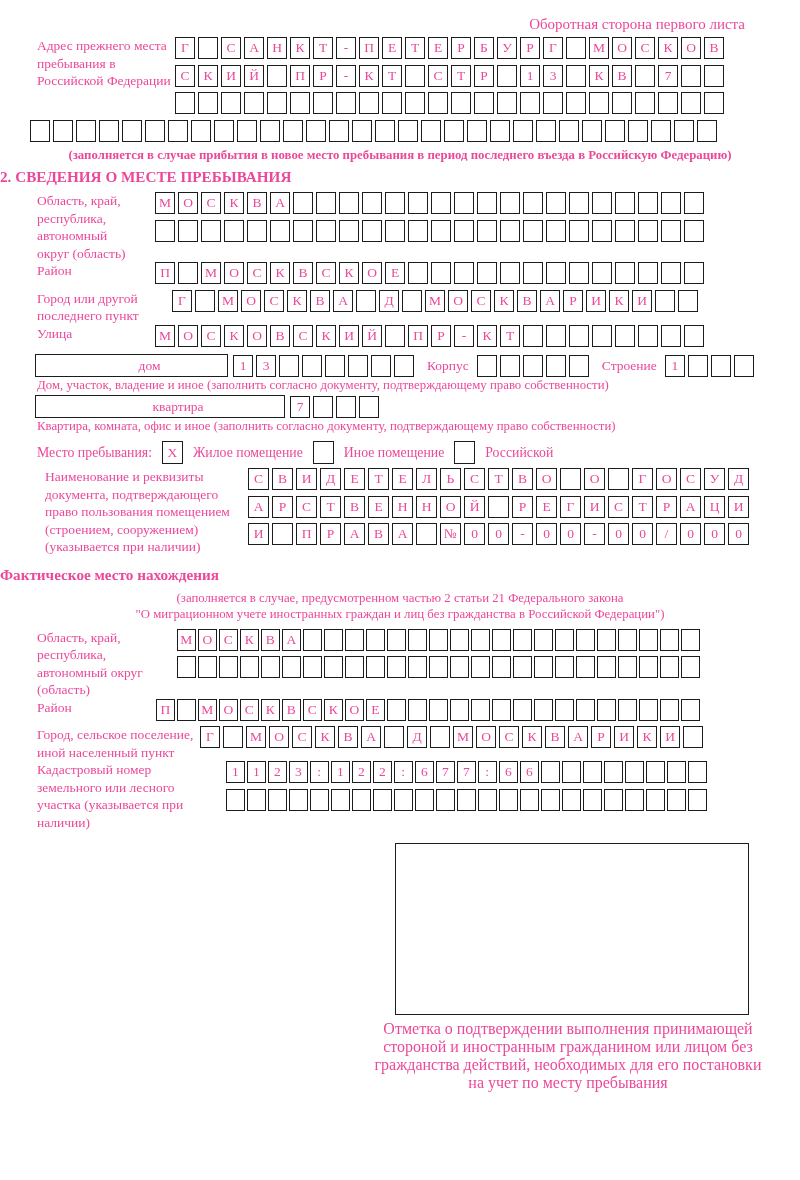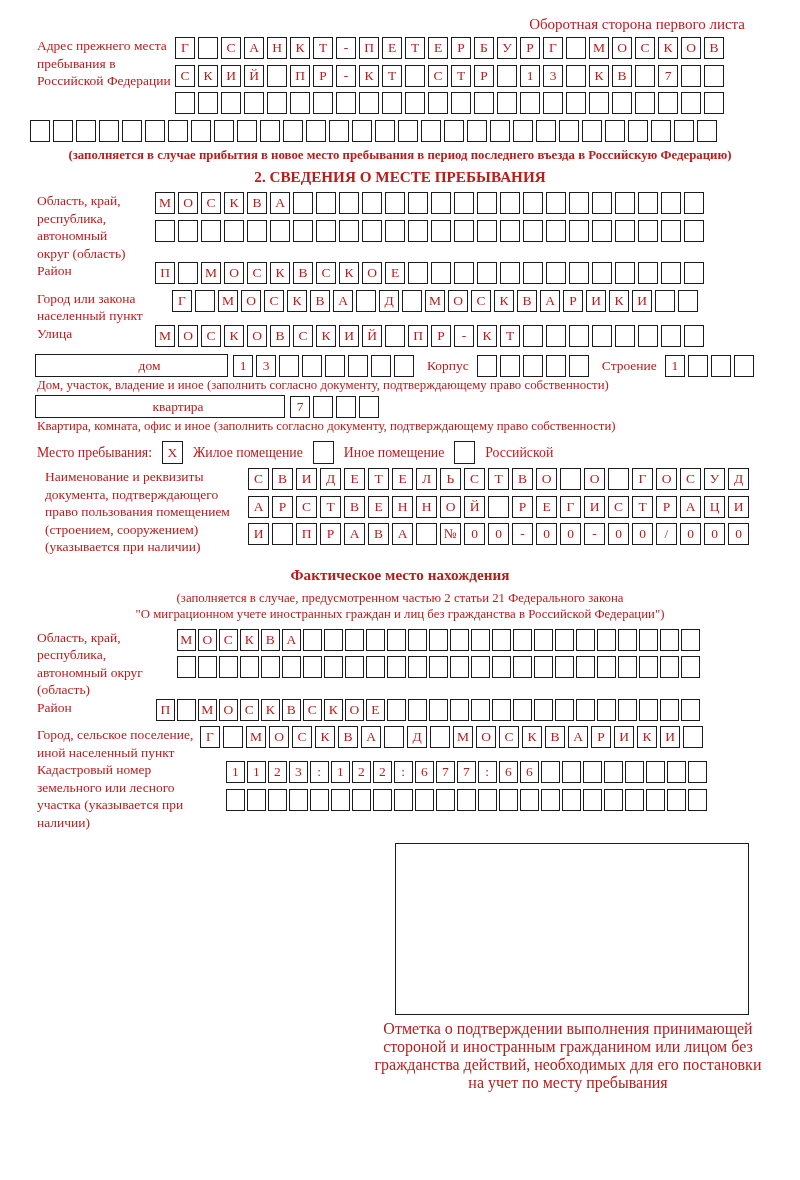--- a/index.html
+++ b/index.html
@@ -1,19 +1,19 @@
 <!DOCTYPE html>
 <html><head>
 <meta charset="utf-8">
 <style>
   html,body{margin:0;padding:0;background:#fff;}
   .page{
     position:relative;
     width:800px;height:1180px;
-    background:#fff;color:#b91c1c;
+    background:#fff;color:#ec4899;
     font-family:"Liberation Serif","DejaVu Serif",serif;
     overflow:hidden;
   }
   .hdr{
     padding:16px 55px 0 0;
     text-align:right;
     font-size:15px;
   }
   
   .fr{display:flex;margin-left:37px;align-items:flex-start;}
@@ -36,21 +36,21 @@
     margin-right:3px;
     display:flex;align-items:center;justify-content:center;
     font-size:13.5px;
   }
   .lg .cell{width:19px;}
   .sm .cell{width:16.5px;margin-right:2.5px;}
   .fullrow{margin-left:30px;}
   .cap{font-size:12.8px;line-height:16px;margin-left:37px;}
   .cap.center{text-align:center;margin:1px 20px 0 20px;font-weight:bold;}
   .sec-title{
-    text-align:center;font-weight:bold;font-size:15.2px;
+    font-weight:bold;font-size:15.2px;
     margin:5px 0 6px 0;
   }
   
   .houserow{display:flex;margin-left:35px;align-items:center;margin-top:2px;}
   .labelbox{
     box-sizing:content-box;
     border:1.6px solid #1c1c1c;height:21px;
     display:flex;align-items:center;justify-content:center;
     font-size:13.5px;margin-right:5px;padding-left:36px;
   }
@@ -290,21 +290,21 @@
         <div class="cell"></div>
         <div class="cell"></div>
         <div class="cell"></div>
         <div class="cell"></div>
         <div class="cell"></div>
         <div class="cell"></div>
       </div>
   </div>
 
   <div class="fr">
-    <div class="lbl w-city1">Город или закона населенный пункт</div>
+    <div class="lbl w-city1">Город или другой последнего пункт</div>
     <div class="boxrow">
         <div class="cell">Г</div>
         <div class="cell"></div>
         <div class="cell">М</div>
         <div class="cell">О</div>
         <div class="cell">С</div>
         <div class="cell">К</div>
         <div class="cell">В</div>
         <div class="cell">А</div>
         <div class="cell"></div>

